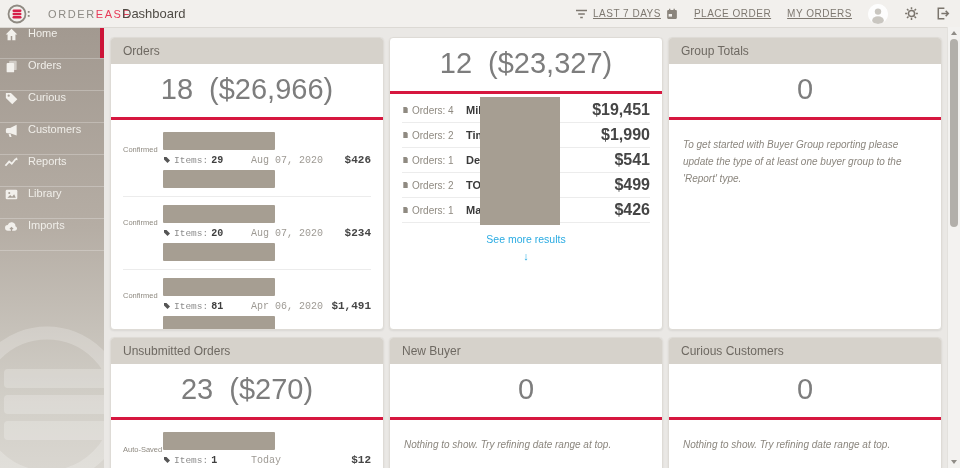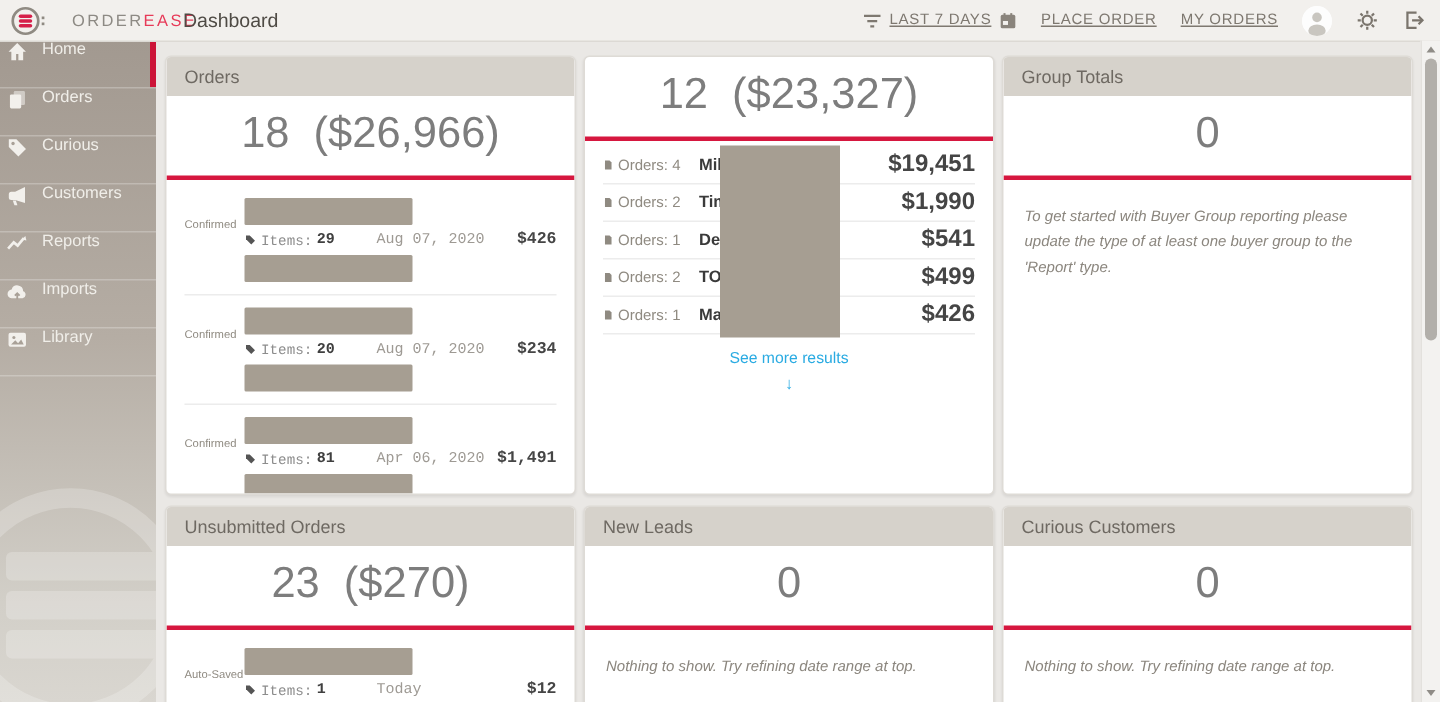--- a/index.html
+++ b/index.html
@@ -192,35 +192,35 @@
       <svg viewBox="0 0 16 16" width="15">
           <path d="M1.5 11.5L5.5 7l2.8 2.3 4.4-5.3" stroke="#f2f0ec" stroke-width="1.9" fill="none"></path>
           <path d="M13.8 2.5l.7 3.2-3.2-.7z" fill="#f2f0ec"></path>
         </svg>
     </span>
     <span>Reports</span>
   </div>
   <div class="side-item">
     <span class="sicon">
       <svg viewBox="0 0 16 16" width="15">
-          <path d="M4.4 12.6a3.1 3.1 0 01-.4-6.2 4.2 4.2 0 018.2 1.2 2.6 2.6 0 01-.4 5z" fill="#f2f0ec"></path>
-          <path d="M8 13.4V9.2M6.3 10.8L8 9.1l1.7 1.7" stroke="#a9a198" stroke-width="1.3" fill="none"></path>
-        </svg>
-    </span>
-    <span>Imports</span>
-  </div>
-  <div class="side-item">
-    <span class="sicon">
-      <svg viewBox="0 0 16 16" width="15">
           <rect x="1.8" y="3" width="12.4" height="10" rx="1.4" fill="#f2f0ec"></rect>
           <circle cx="5.6" cy="6.4" r="1.1" fill="#a9a198"></circle>
           <path d="M3.6 11.4l3-3 2 2 2.2-2.6 1.8 3.6z" fill="#a9a198"></path>
         </svg>
     </span>
     <span>Library</span>
+  </div>
+  <div class="side-item">
+    <span class="sicon">
+      <svg viewBox="0 0 16 16" width="15">
+          <path d="M4.4 12.6a3.1 3.1 0 01-.4-6.2 4.2 4.2 0 018.2 1.2 2.6 2.6 0 01-.4 5z" fill="#f2f0ec"></path>
+          <path d="M8 13.4V9.2M6.3 10.8L8 9.1l1.7 1.7" stroke="#a9a198" stroke-width="1.3" fill="none"></path>
+        </svg>
+    </span>
+    <span>Imports</span>
   </div>
   <span class="watermark">
     <svg width="195" height="195" viewBox="0 0 195 195">
       <circle cx="95" cy="98" r="72" fill="none" stroke="#ffffff" stroke-width="13"></circle>
       <rect x="52" y="62" width="110" height="19" rx="4" fill="#ffffff"></rect>
       <rect x="52" y="88" width="110" height="19" rx="4" fill="#ffffff"></rect>
       <rect x="52" y="114" width="110" height="19" rx="4" fill="#ffffff"></rect>
     </svg>
   </span>
 </div>
@@ -375,21 +375,21 @@
               <span class="odate">Today</span>
               <span class="oamt">$12</span>
             </div>
 
           </div>
         </div>
       </div>
     </div>
 
     <div class="card">
-      <div class="card-h">New Leads</div>
+      <div class="card-h">New Buyer</div>
       <div class="stat">0</div>
       <div class="card-b">
         <div class="msg">Nothing to show. Try refining date range at top.</div>
       </div>
     </div>
 
     <div class="card">
       <div class="card-h">Curious Customers</div>
       <div class="stat">0</div>
       <div class="card-b">

